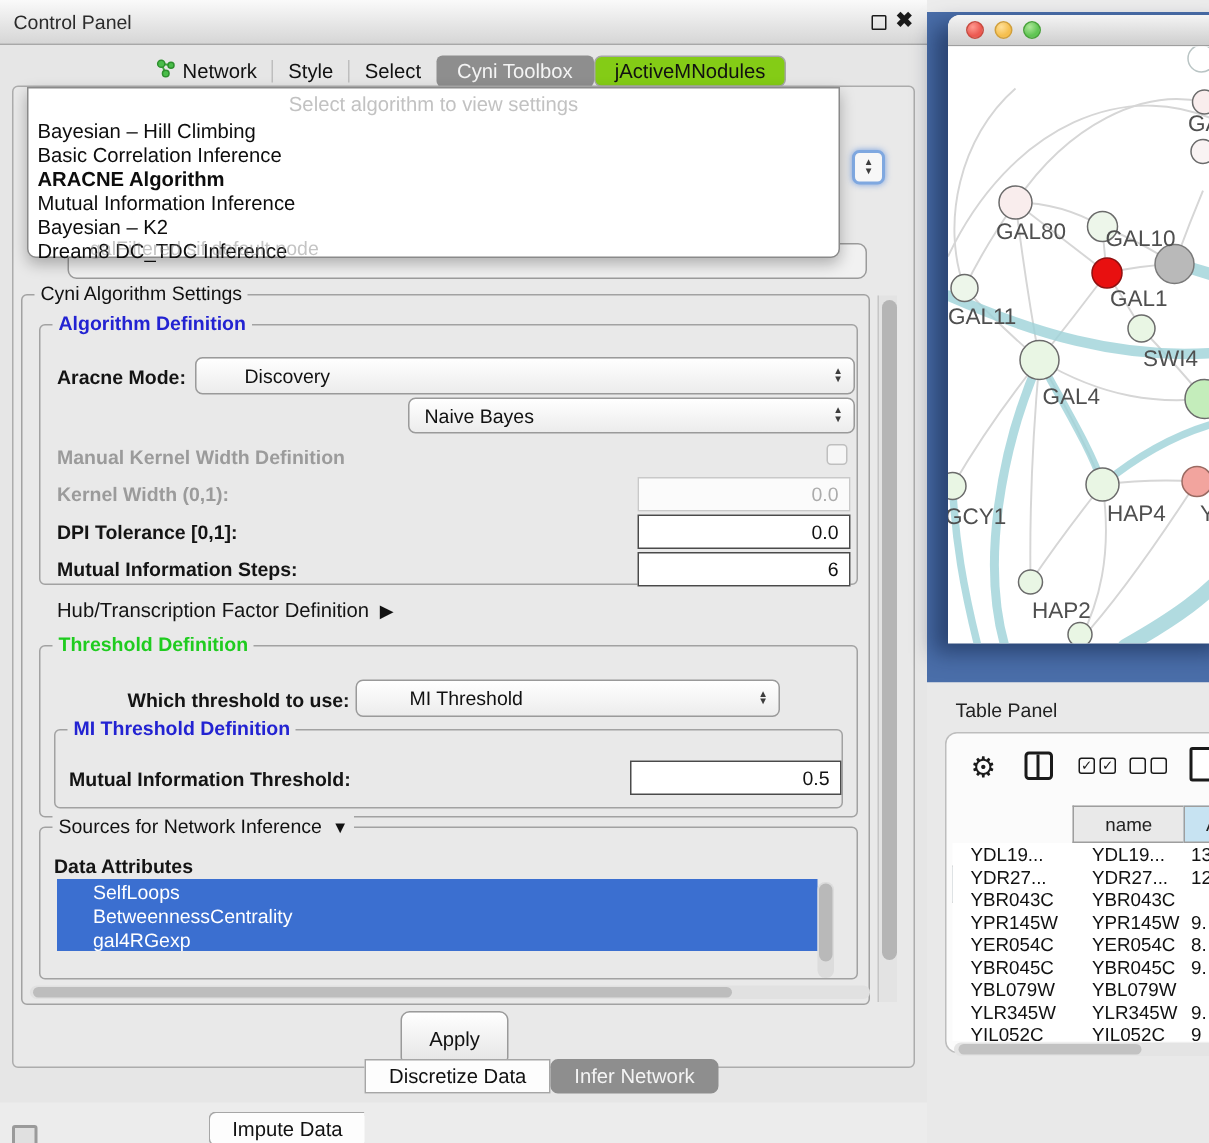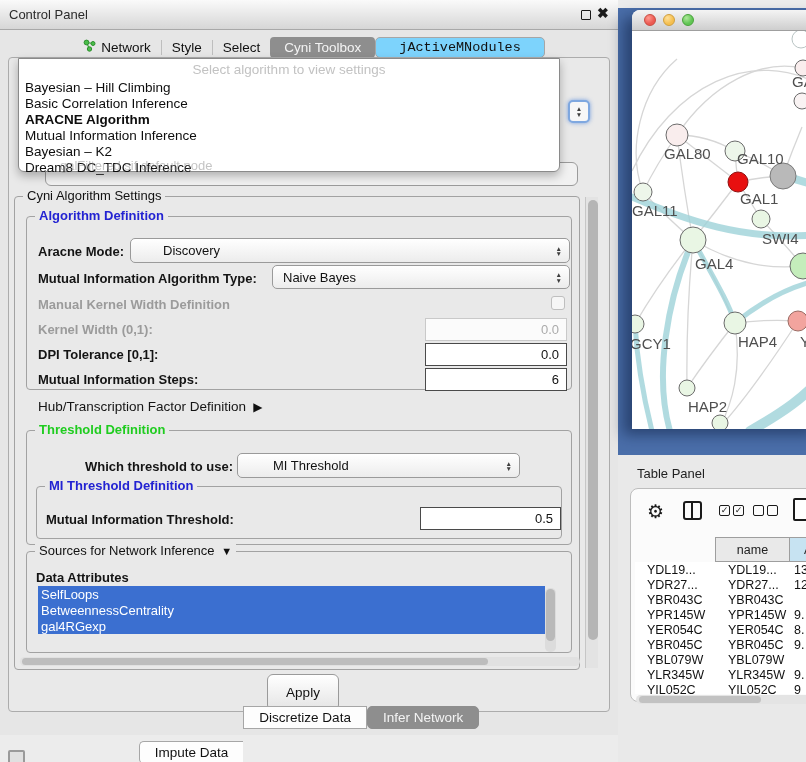--- a/index.html
+++ b/index.html
@@ -13,21 +13,21 @@
   #cp-title { position:absolute; left:9px; top:7px; font-size:13px; color:#2b2b2b; }
   #cp-float { position:absolute; left:581px; top:10px; width:10px; height:10px; border:1.6px solid #1a1a1a; border-radius:1px; }
   #cp-close { position:absolute; left:597px; top:5px; font-size:14px; font-weight:bold; color:#1a1a1a; }
 
   
   #cp-tabs { position:absolute; left:8px; top:35px; width:602px; height:24px;
     display:flex; align-items:center; justify-content:center; font-size:13.5px; color:#111; }
   .tab { padding:3px 10px; display:flex; align-items:center; gap:5px; white-space:nowrap; }
   .tab-sep { width:1px; height:15px; background:#BEBEBE; }
   .tab.selected { background:#8E8E8E; color:#F4F4F4; border-radius:4px; padding:3px 14px; }
-  .tab.outlined { background:#7dd3fc; border:1px solid #A6A6A6; border-radius:5px; padding:2px 23px;font-family:Liberation Mono, monospace; }
+  .tab.outlined { background:#84cc16; border:1px solid #A6A6A6; border-radius:5px; padding:2px 13px; }
 
   
   #cp-box { position:absolute; left:8px; top:57px; width:602px; height:655px;
     background:#E9E9E9; border:1px solid #ACACAC; border-radius:4px; }
 
   
   #algo-popup { position:absolute; left:18px; top:58px; width:542px; height:114px; background:#FFFFFF;
     border:1px solid #8A8A8A; border-radius:0 0 6px 6px; box-shadow:0 4px 10px rgba(0,0,0,.28); z-index:30; }
   #popup-placeholder { position:absolute; left:0; top:3px; width:100%; text-align:center;
     font-size:13.5px; color:#C2C2C2; }
@@ -64,21 +64,21 @@
   .field.dis { border:1px solid #C9C9C9; background:#FBFBFB; color:#ABABAB; }
 
   #manual-kernel-check { position:absolute; left:551px; top:296px; width:14px; height:14px;
     border:1px solid #BFBFBF; border-radius:3px; background:#F6F6F6; }
 
   .arrow { font-size:12px; color:#111; }
 
   
   #attr-list { position:absolute; left:38px; top:586px; width:517px; height:68px; overflow:hidden; }
   .attr-item { width:507px; height:16px; background:#3B6FD0; color:#FFFFFF; font-size:13px;
-    display:flex; align-items:center; padding-left:3px; }
+    display:flex; align-items:center; padding-left:24px; }
   #attr-vscroll { position:absolute; left:545px; top:588px; width:11px; height:64px; background:#DCDCDC; border-radius:5px; }
   #attr-vthumb { position:absolute; left:1px; top:1px; width:9px; height:52px; background:#B9B9B9; border-radius:5px; }
 
   
   #set-vscroll { position:absolute; left:585px; top:197px; width:13px; height:471px; background:#E3E3E3; border-left:1px solid #C6C6C6; }
   #set-vthumb { position:absolute; left:1.5px; top:3px; width:10px; height:440px; background:#B5B5B5; border-radius:6px; }
   #set-hscroll { position:absolute; left:20px; top:657px; width:560px; height:9px; background:#E1E1E1; border-radius:5px; }
   #set-hthumb { position:absolute; left:2px; top:1px; width:466px; height:7px; background:#BDBDBD; border-radius:5px; }
 
   #apply-btn { position:absolute; left:267px; top:674px; width:72px; height:37px;
@@ -206,21 +206,20 @@
       <span class="lg blue">Algorithm Definition</span>
     </div>
     <div class="lbl" style="left:38px; top:244px;">Aracne Mode:</div>
     <div class="combo" style="left:130px; top:238px; width:440px;padding-left:32px;">
       <span>Discovery</span>
       <span class="stp">
           <span>▲</span>
           <span>▼</span>
         </span>
     </div>
-    <div class="lbl" style="left:38px; top:271px;">Mutual Information Algorithm Type:</div>
     <div class="combo" style="left:272px; top:265px; width:298px; height:24px;">
       <span>Naive Bayes</span>
       <span class="stp">
           <span>▲</span>
           <span>▼</span>
         </span>
     </div>
     <div class="lbl dim" style="left:38px; top:297px;">Manual Kernel Width Definition</div>
     <div id="manual-kernel-check"></div>
     <div class="lbl dim" style="left:38px; top:322px;">Kernel Width (0,1):</div>

